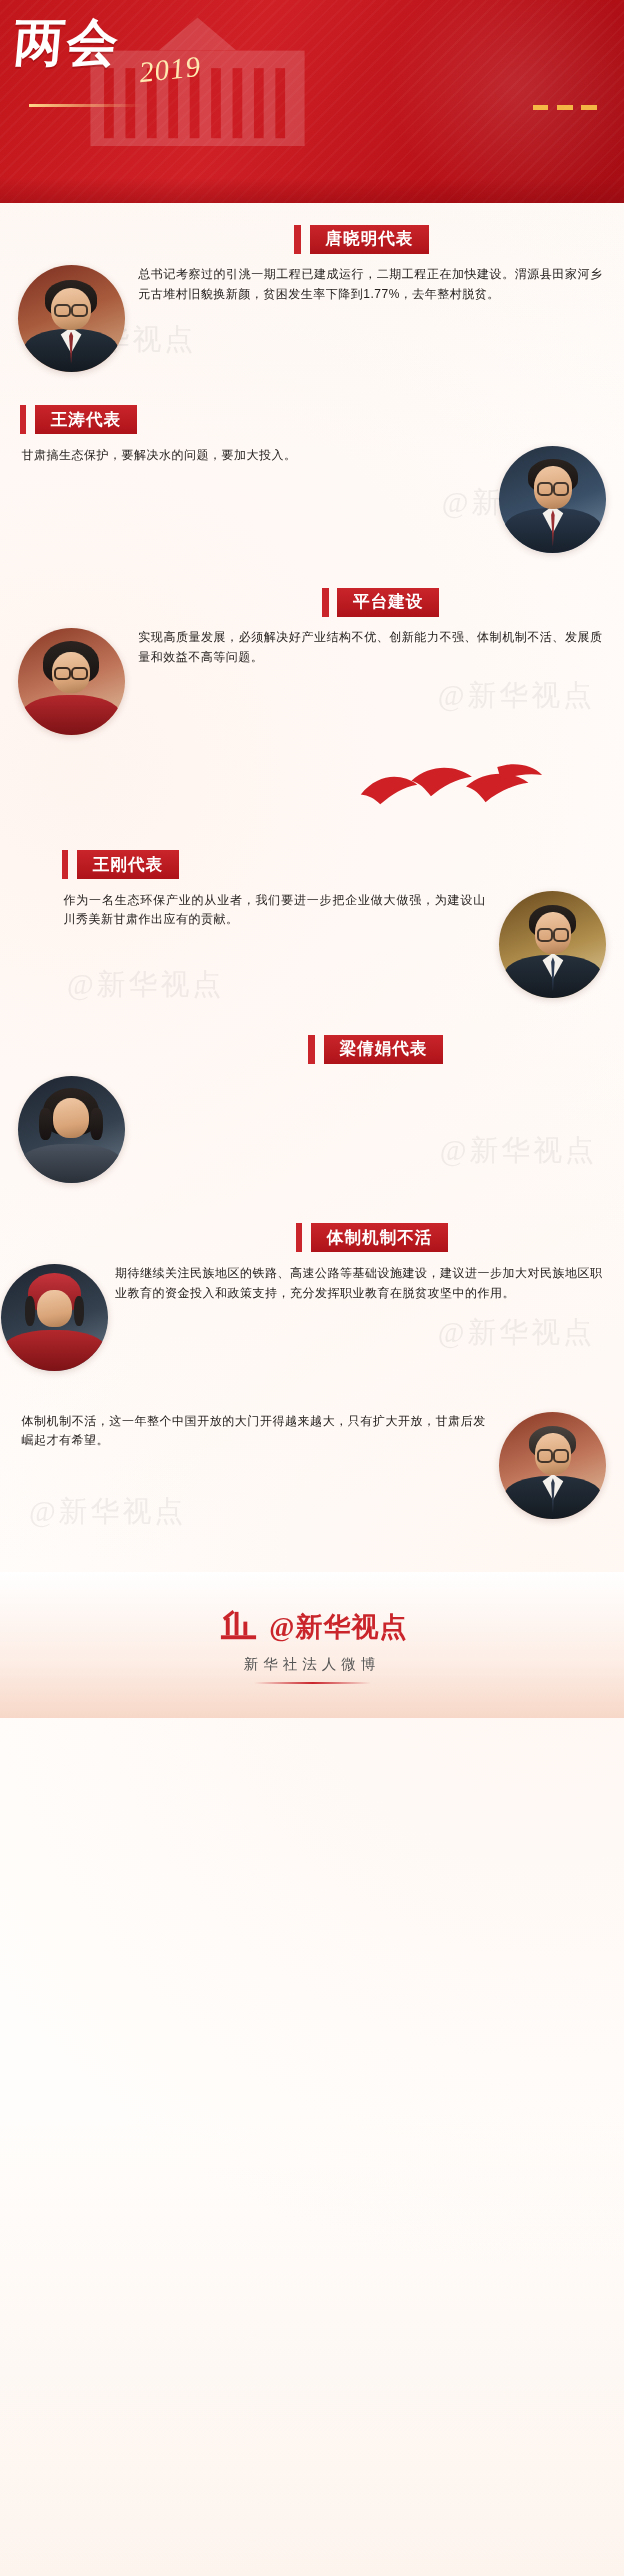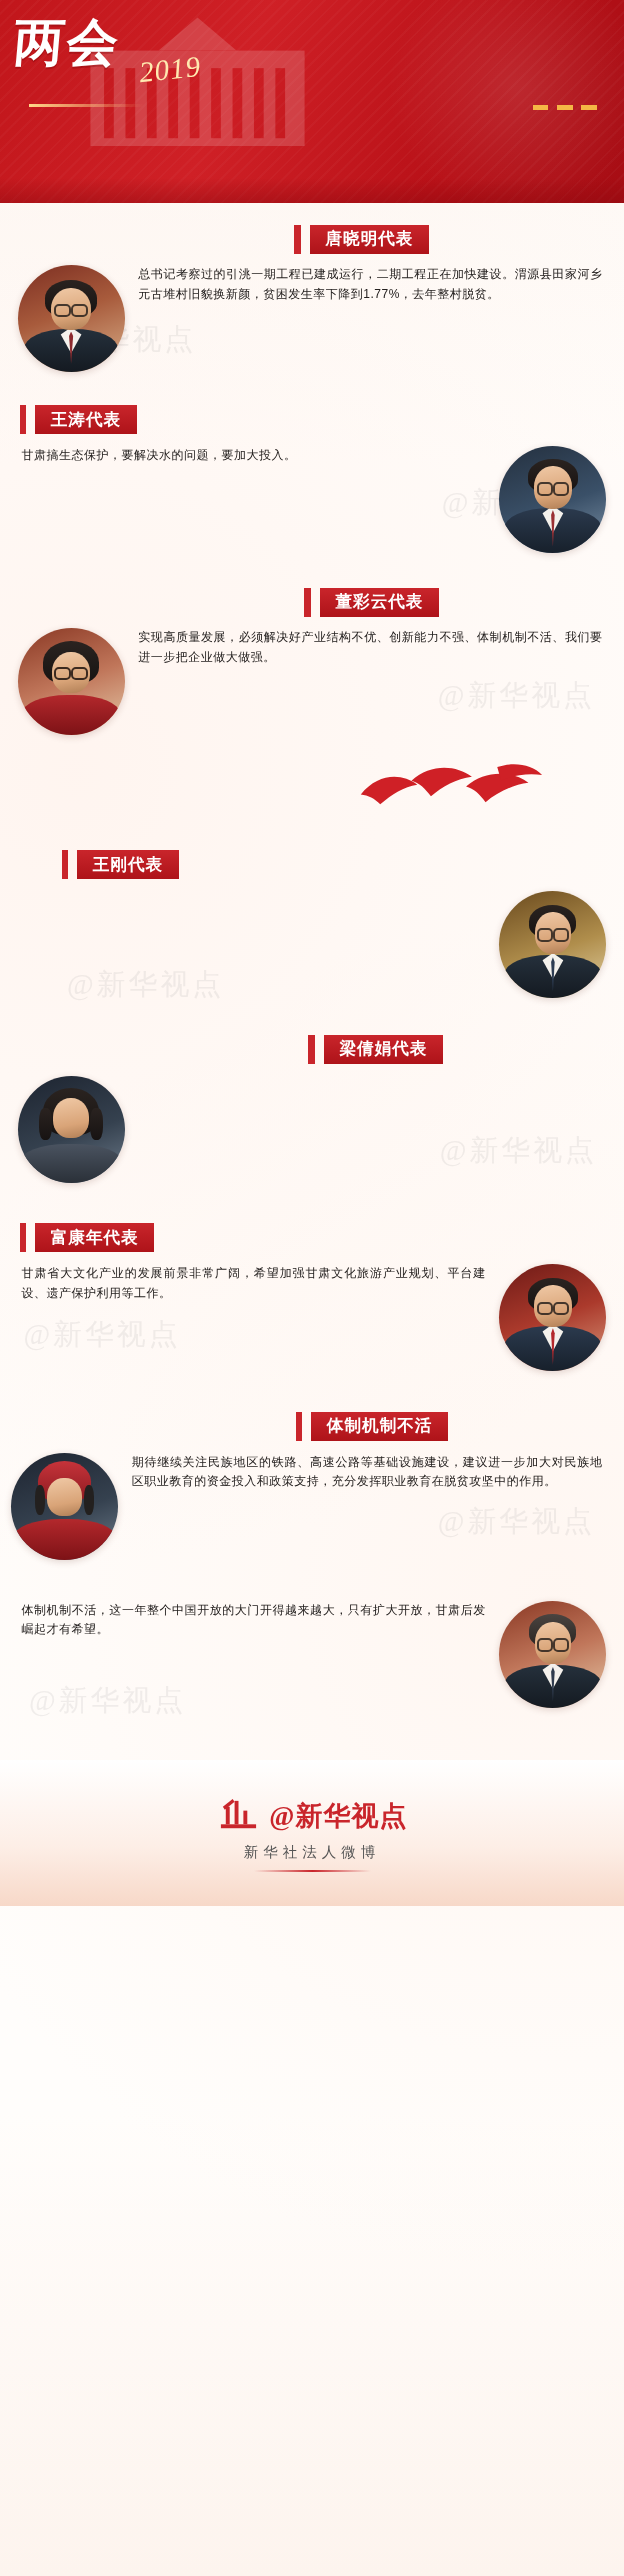--- a/index.html
+++ b/index.html
@@ -365,33 +365,33 @@
         </div>
       </div>
       <div class="quote">甘肃搞生态保护，要解决水的问题，要加大投入。</div>
     </div>
   </div>
 
   <div class="section" style="padding-top:29px;">
     <div class="watermark" style="right:29px; top:117px;">@新华视点</div>
     <div class="nametag-wrap right" style="padding-right:185px;">
       <div class="tag-bar"></div>
-      <div class="nametag">董彩云代表</div>
+      <div class="nametag">平台建设</div>
     </div>
     <div class="row" style="padding-left:17.6px;">
       <div class="photo ph-bg-warm" style="width:107px;height:107px;">
         <div class="ph-inner">
           <div class="body suit-red" style="left:4%;right:4%;top:62%;bottom:0;"></div>
           <div class="hair" style="left:24%;right:24%;top:12%;height:40%;"></div>
           <div class="face" style="left:32%;right:32%;top:22%;height:38%;"></div>
           <div class="glasses" style="left:34%;width:12%;top:36%;height:9%;border-color:#3b2a20;"></div>
           <div class="glasses" style="right:34%;width:12%;top:36%;height:9%;border-color:#3b2a20;"></div>
         </div>
       </div>
-      <div class="quote">实现高质量发展，必须解决好产业结构不优、创新能力不强、体制机制不活、我们要进一步把企业做大做强。</div>
+      <div class="quote">实现高质量发展，必须解决好产业结构不优、创新能力不强、体制机制不活、发展质量和效益不高等问题。</div>
     </div>
   </div>
 
   <div class="doves">
     <svg viewBox="0 0 200 60" width="195" height="59" style="position:absolute; right:78px; top:19.5px;">
       <g fill="#cf2026">
         <path d="M10 34 C28 12, 52 12, 68 24 C54 26, 42 34, 30 44 C24 38, 18 35, 10 34 Z"></path>
         <path d="M62 20 C82 2, 108 4, 124 16 C108 18, 94 26, 82 36 C76 28, 70 22, 62 20 Z"></path>
         <path d="M118 26 C138 8, 166 10, 182 22 C166 24, 150 32, 138 42 C132 34, 126 28, 118 26 Z"></path>
         <path d="M150 6 C168 0, 186 4, 196 14 C182 12, 166 14, 154 20 Z"></path>
@@ -410,20 +410,21 @@
         <div class="ph-inner">
           <div class="body suit-dark" style="left:4%;right:4%;top:60%;bottom:0;"></div>
           <div class="shirt" style="left:28%;right:28%;top:58%;bottom:0;"></div>
           <div class="tie" style="left:43%;right:43%;top:62%;bottom:6%;background:#2d3c52;"></div>
           <div class="hair" style="left:28%;right:28%;top:13%;height:31%;"></div>
           <div class="face" style="left:33%;right:33%;top:20%;height:39%;"></div>
           <div class="glasses" style="left:35%;width:11%;top:35%;height:9%;"></div>
           <div class="glasses" style="right:35%;width:11%;top:35%;height:9%;"></div>
         </div>
       </div>
+      <div class="quote">作为一名生态环保产业的从业者，我们要进一步把企业做大做强，为建设山川秀美新甘肃作出应有的贡献。</div>
     </div>
   </div>
 
   <div class="section" style="padding-top:31px;">
     <div class="watermark" style="right:27px; top:127px;">@新华视点</div>
     <div class="nametag-wrap right" style="padding-right:181px;">
       <div class="tag-bar"></div>
       <div class="nametag">梁倩娟代表</div>
     </div>
     <div class="row" style="padding-left:17.6px;">
@@ -432,49 +433,28 @@
           <div class="body suit-grey" style="left:2%;right:2%;top:64%;bottom:0;"></div>
           <div class="hair" style="left:24%;right:24%;top:12%;height:44%;"></div>
           <div class="face" style="left:33%;right:33%;top:21%;height:37%;"></div>
           <div class="hair" style="left:20%;width:12%;top:30%;height:30%;border-radius:40%;"></div>
           <div class="hair" style="right:20%;width:12%;top:30%;height:30%;border-radius:40%;"></div>
         </div>
       </div>
     </div>
   </div>
 
-  <div class="section" style="padding-top:35px;">
-    <div class="watermark" style="left:23.4px; top:127px;">@新华视点</div>
-    <div class="nametag-wrap left">
-      <div class="tag-bar"></div>
-      <div class="nametag">富康年代表</div>
-    </div>
-    <div class="row rev" style="padding-right:17.6px;">
-      <div class="photo ph-bg-red" style="width:107px;height:107px;">
-        <div class="ph-inner">
-          <div class="body suit-navy" style="left:4%;right:4%;top:58%;bottom:0;"></div>
-          <div class="shirt" style="left:28%;right:28%;top:56%;bottom:0;"></div>
-          <div class="tie" style="left:43%;right:43%;top:60%;bottom:6%;background:#b3282c;"></div>
-          <div class="hair" style="left:27%;right:27%;top:13%;height:32%;"></div>
-          <div class="face" style="left:32%;right:32%;top:20%;height:39%;"></div>
-          <div class="glasses" style="left:35%;width:11%;top:35%;height:9%;"></div>
-          <div class="glasses" style="right:35%;width:11%;top:35%;height:9%;"></div>
-        </div>
-      </div>
-      <div class="quote">甘肃省大文化产业的发展前景非常广阔，希望加强甘肃文化旅游产业规划、平台建设、遗产保护利用等工作。</div>
-    </div>
-  </div>
 
   <div class="section" style="padding-top:35px;">
     <div class="watermark" style="right:29px; top:125px;">@新华视点</div>
     <div class="nametag-wrap right" style="padding-right:176px;">
       <div class="tag-bar"></div>
       <div class="nametag">体制机制不活</div>
     </div>
-    <div class="row" style="padding-left:11px;">
+    <div class="row" style="padding-left:1px;gap:7px;">
       <div class="photo ph-bg-dark" style="width:107px;height:107px;">
         <div class="ph-inner">
           <div class="body suit-red" style="left:2%;right:2%;top:62%;bottom:0;"></div>
           <div class="hair" style="left:25%;right:25%;top:8%;height:38%;background:linear-gradient(180deg,#c6333a 0%,#8d1b21 100%);"></div>
           <div class="face" style="left:34%;right:34%;top:24%;height:35%;"></div>
           <div class="hair" style="left:22%;width:10%;top:30%;height:28%;border-radius:40%;background:#23201f;"></div>
           <div class="hair" style="right:22%;width:10%;top:30%;height:28%;border-radius:40%;background:#23201f;"></div>
         </div>
       </div>
       <div class="quote">期待继续关注民族地区的铁路、高速公路等基础设施建设，建议进一步加大对民族地区职业教育的资金投入和政策支持，充分发挥职业教育在脱贫攻坚中的作用。</div>

